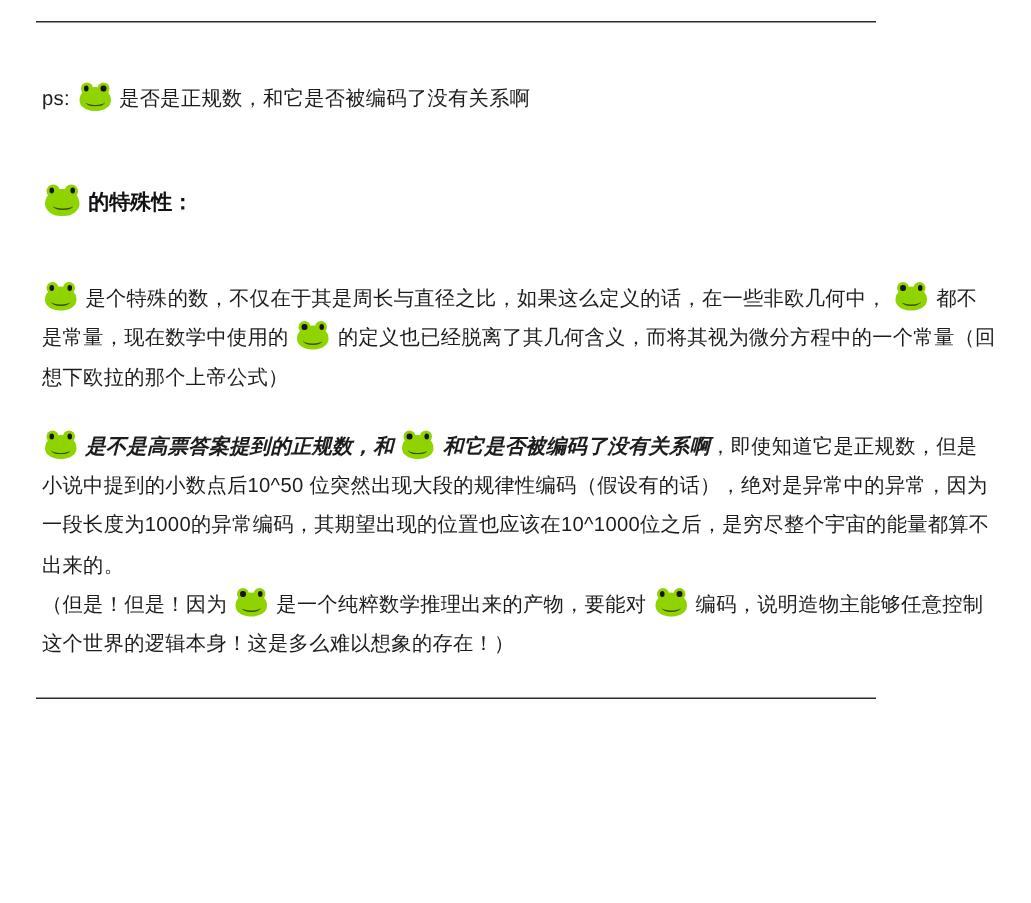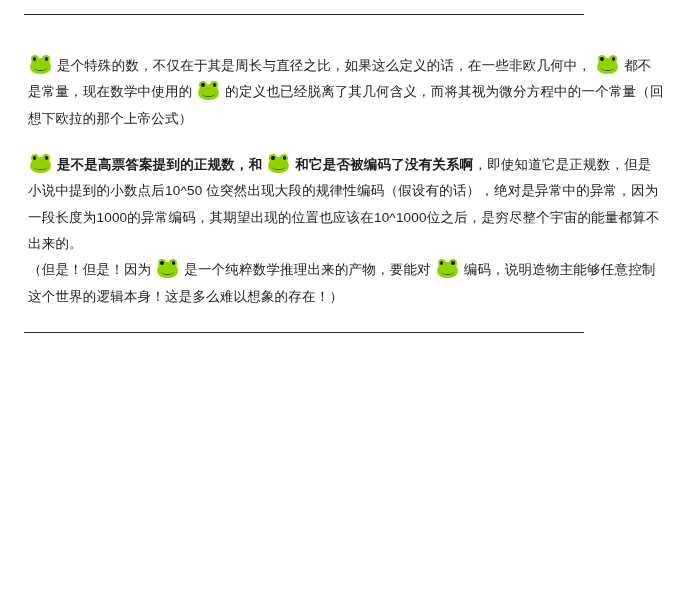--- a/index.html
+++ b/index.html
@@ -47,21 +47,21 @@
     line-height: 1.9;
     margin: 0;
     color: #111;
   }
   .h-special { margin-top: 42px; padding-left: 4px; }
   .p-special { margin-top: 38px; padding-left: 4px; width: 636px;}
   .h-encode { margin-top: 40px; padding-left: 4px; }
   .p-encode { margin-top: 20px; padding-left: 4px; width: 632px;}
   .p-final { padding-left: 4px; width: 636px;}
 
-  .bold { font-weight: bold; }
+  .bold { font-weight: bold; font-style: italic; }
 
   
   .frog {
     display: inline-block;
     position: relative;
     width: 21px;
     height: 19px;
     vertical-align: -4px;
     margin: 0 2px;
   }
@@ -105,21 +105,40 @@
   .frog.big .eye { width: 9px; height: 9px; }
   .frog.big .mouth { left: 5px; top: 11px; width: 14px; }
 </style>
 </head>
 <body>
 
 <div class="page">
 
   <hr class="rule rule-top">
 
-
+  <p class="para ps-line">
+    <span>ps:</span>
+    <span class="frog">
+      <span class="eye l"></span><span class="eye r"></span>
+      <span class="head"></span>
+      <span class="pupil l"></span><span class="pupil r"></span>
+      <span class="mouth"></span>
+    </span>
+    <span>是否是正规数，和它是否被编码了没有关系啊</span>
+  </p>
+
+  <p class="heading h-special">
+    <span class="frog big">
+      <span class="eye l"></span><span class="eye r"></span>
+      <span class="head"></span>
+      <span class="pupil l"></span><span class="pupil r"></span>
+      <span class="mouth"></span>
+    </span>
+    <span>的特殊性：</span>
+  </p>
 
   <p class="para p-special">
     <span class="frog">
       <span class="eye l"></span><span class="eye r"></span>
       <span class="head"></span>
       <span class="pupil l"></span><span class="pupil r"></span>
       <span class="mouth"></span>
     </span>
     <span>是个特殊的数，不仅在于其是周长与直径之比，如果这么定义的话，在一些非欧几何中，</span>
     <span class="frog">

